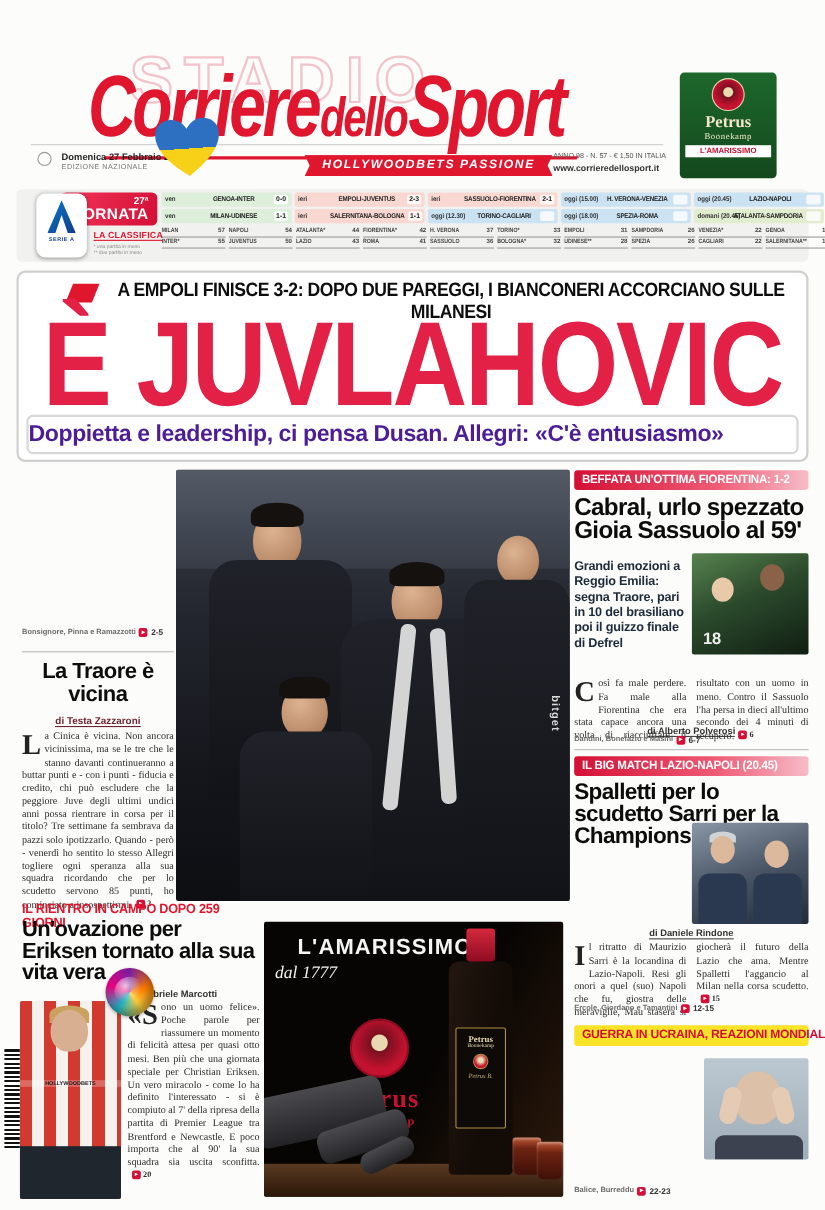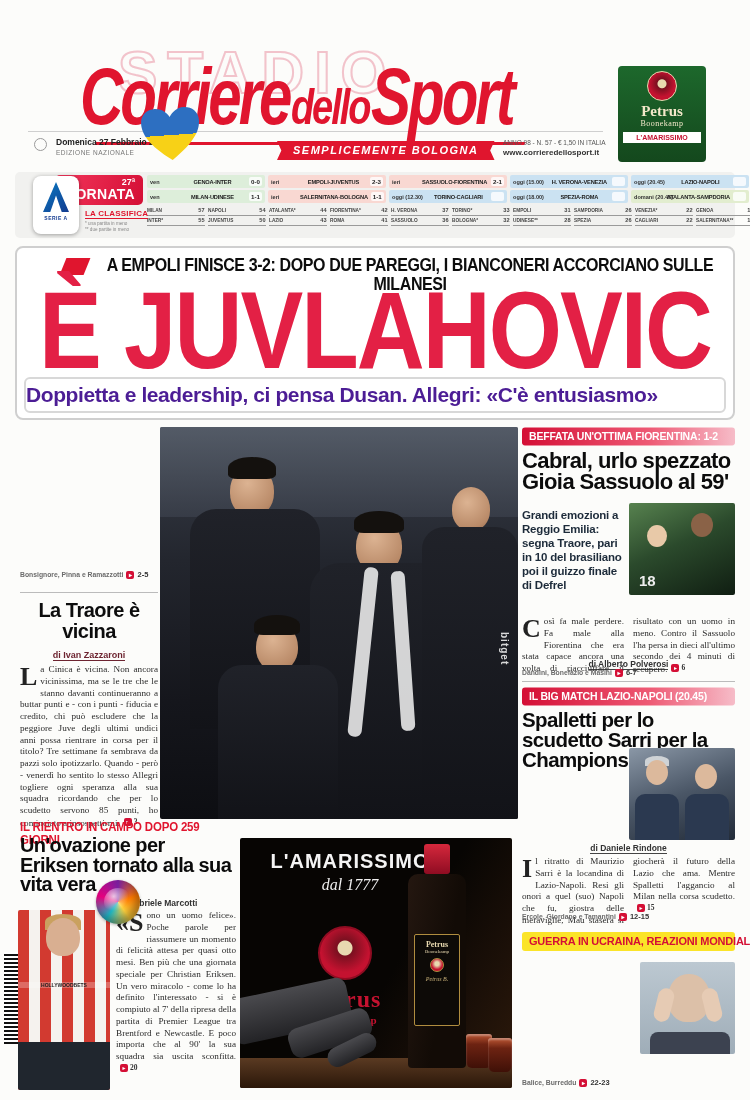--- a/index.html
+++ b/index.html
@@ -134,21 +134,21 @@
   .mp-body { position:absolute; background:linear-gradient(180deg,#202229,#121318); border-radius:18px; }
   .mp-stripe { position:absolute; width:14px; background:rgba(245,245,245,.85); border-radius:6px; }
   .mp-credit { position:absolute; right:8px; top:205px; color:#eee; font-size:10px; font-weight:bold;
     writing-mode:vertical-rl; letter-spacing:1px; opacity:.9; }
 
   
   .center-ad { position:absolute; top:838px; left:240px; width:272px; height:250px; overflow:hidden; border-radius:2px;
     background:linear-gradient(120deg,#070503 55%,#1c1008 80%,#2e1a0b 100%); }
   .ad-title { position:absolute; top:12px; left:10px; width:200px; text-align:center; color:#f4f4f4;
     font-size:20px; font-weight:900; letter-spacing:1px; }
-  .ad-sub { position:absolute; top:38px; left:10px; width:200px; text-align:center; color:#efefef;
+  .ad-sub { position:absolute; top:38px; left:10px; width:200px; text-align:left; color:#efefef;
     font-family:"Liberation Serif", serif; font-style:italic; font-size:16px; }
   .ad-circle { position:absolute; top:88px; left:78px; width:54px; height:54px; border-radius:50%;
     background:radial-gradient(circle at 50% 40%, #e8d9b0 0 7px, #7a1020 8px, #c41230 62%); border:2px solid #8f0c22; }
   .ad-brand { position:absolute; top:148px; left:30px; width:150px; text-align:center; color:#c41230;
     font-family:"Liberation Serif", serif; font-weight:bold; font-size:24px; letter-spacing:1px; }
   .ad-brand-sub { position:absolute; top:176px; left:30px; width:150px; text-align:center; color:#c41230;
     font-family:"Liberation Serif", serif; font-weight:bold; font-size:11px; letter-spacing:1px; }
   .ad-table { position:absolute; bottom:0; left:0; width:100%; height:30px; background:linear-gradient(#5a3a22,#2b1709); }
   .ad-bottle { position:absolute; top:36px; left:168px; width:58px; height:194px; background:linear-gradient(100deg,#241710,#120b06 60%);
     border-radius:10px 10px 4px 4px; }
@@ -229,21 +229,21 @@
           <stop offset="0" stop-color="#2d6fc1"></stop>
             <stop offset="0.52" stop-color="#2d6fc1"></stop>
           <stop offset="0.52" stop-color="#f7d117"></stop>
             <stop offset="1" stop-color="#f7d117"></stop>
         </linearGradient>
       </defs>
       <path d="M31 54 C 8 38 2 26 2 16 C 2 7 9 2 16.5 2 C 23 2 28 6 31 11 C 34 6 39 2 45.5 2 C 53 2 60 7 60 16 C 60 26 54 38 31 54 Z" fill="url(#ua)"></path>
     </svg>
   </div>
 
-  <div class="ribbon">SEMPLICEMENTE BOLOGNA</div>
+  <div class="ribbon">HOLLYWOODBETS PASSIONE</div>
 
   <div class="issue-block">
     <div class="issue-line">ANNO 98 - N. 57 - € 1,50 IN ITALIA</div>
     <div class="website-line">www.corrieredellosport.it</div>
   </div>
 
   <div class="petrus-top">
     <div class="p-circle"></div>
     <div class="p-name">Petrus</div>
     <div class="p-sub">Boonekamp</div>
@@ -430,21 +430,21 @@
   </div>
 
   <div class="byline-row intro-byline">
     <span>Bonsignore, Pinna e Ramazzotti</span>
     <span class="pgbadge"></span>
     <span class="pgnum">2-5</span>
   </div>
   <div class="lc-rule"></div>
 
   <div class="opinion-title">La Traore è vicina</div>
-  <div class="opinion-author"><span>di Ivan Zazzaroni</span></div>
+  <div class="opinion-author"><span>di Testa Zazzaroni</span></div>
   <div class="opinion-body serif-body">
     <span class="dropcap">L</span><span>a Cinica è vicina. Non ancora vicinissima, ma se le tre che le stanno davanti continueranno a buttar punti e - con i punti - fiducia e credito, chi può escludere che la peggiore Juve degli ultimi undici anni possa rientrare in corsa per il titolo? Tre settimane fa sembrava da pazzi solo ipotizzarlo. Quando - però - venerdì ho sentito lo stesso Allegri togliere ogni speranza alla sua squadra ricordando che per lo scudetto servono 85 punti, ho cominciato a insospettirmi.</span><span class="body-badge">
         <span class="pgbadge"></span>
         <span class="pgnum">3</span>
       </span>
   </div>
 
   <div class="erik-kicker">IL RIENTRO IN CAMPO DOPO 259 GIORNI</div>
   <div class="erik-headline">Un'ovazione per Eriksen tornato alla sua vita vera</div>
   <div class="erik-author">di Gabriele Marcotti</div>

